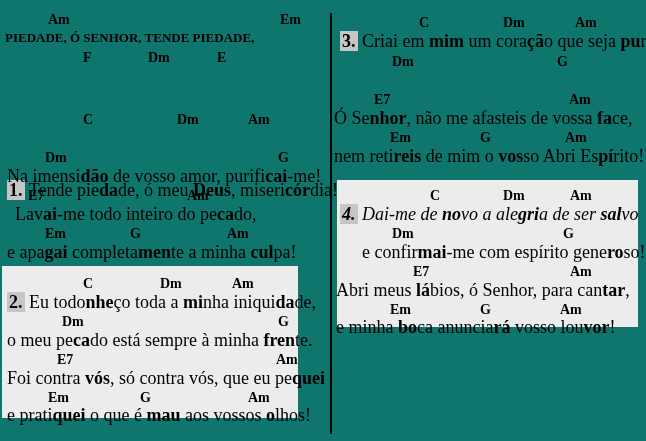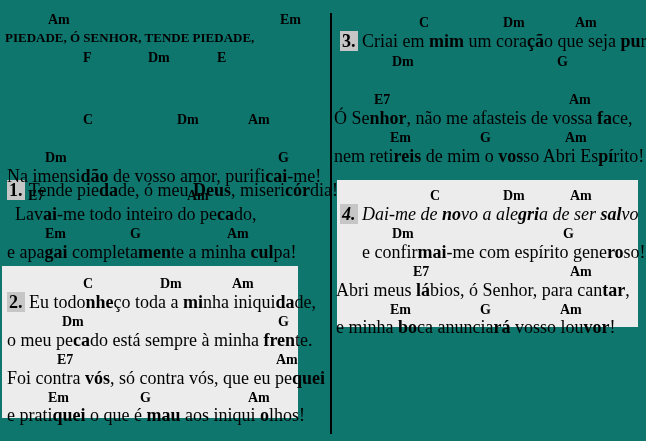--- a/index.html
+++ b/index.html
@@ -64,21 +64,21 @@
     <div class="lyric" style="left: 7px; top: 294px;"><span class="num">2.</span><span class=""> Eu todo</span><span class="b">nhe</span><span class="">ço toda a </span><span class="b">mi</span><span class="">nha iniqui</span><span class="b">da</span><span class="">de,</span></div>
     <span class="chord" style="left: 62px; top: 314px;">Dm</span>
     <span class="chord" style="left: 278px; top: 314px;">G</span>
     <div class="lyric" style="left: 7px; top: 332px;"><span class="">o meu pe</span><span class="b">ca</span><span class="">do está sempre à minha </span><span class="b">fren</span><span class="">te.</span></div>
     <span class="chord" style="left: 57px; top: 352px;">E7</span>
     <span class="chord" style="left: 276px; top: 352px;">Am</span>
     <div class="lyric" style="left: 7px; top: 370px;"><span class="">Foi contra </span><span class="b">vós</span><span class="">, só contra vós, que eu pe</span><span class="b">quei</span></div>
     <span class="chord" style="left: 48px; top: 390px;">Em</span>
     <span class="chord" style="left: 140px; top: 390px;">G</span>
     <span class="chord" style="left: 248px; top: 390px;">Am</span>
-    <div class="lyric" style="left: 7px; top: 407px;"><span class="">e prati</span><span class="b">quei</span><span class=""> o que é </span><span class="b">mau</span><span class=""> aos iniqui </span><span class="b">o</span><span class="">lhos!</span></div>
+    <div class="lyric" style="left: 7px; top: 407px;"><span class="">e prati</span><span class="b">quei</span><span class=""> o que é </span><span class="b">mau</span><span class=""> aos vossos </span><span class="b">o</span><span class="">lhos!</span></div>
     <span class="chord" style="left: 419px; top: 15px;">C</span>
     <span class="chord" style="left: 503px; top: 15px;">Dm</span>
     <span class="chord" style="left: 575px; top: 15px;">Am</span>
     <div class="lyric" style="left: 340px; top: 33px;"><span class="num">3.</span><span class=""> Criai em </span><span class="b">mim</span><span class=""> um cora</span><span class="b">çã</span><span class="">o que seja </span><span class="b">pu</span><span class="">ro,</span></div>
     <span class="chord" style="left: 392px; top: 54px;">Dm</span>
     <span class="chord" style="left: 557px; top: 54px;">G</span>
     <span class="chord" style="left: 374px; top: 92px;">E7</span>
     <span class="chord" style="left: 569px; top: 92px;">Am</span>
     <div class="lyric" style="left: 334px; top: 110px;"><span class="">Ó Se</span><span class="b">nhor</span><span class="">, não me afasteis de vossa </span><span class="b">fa</span><span class="">ce,</span></div>
     <span class="chord" style="left: 390px; top: 130px;">Em</span>

